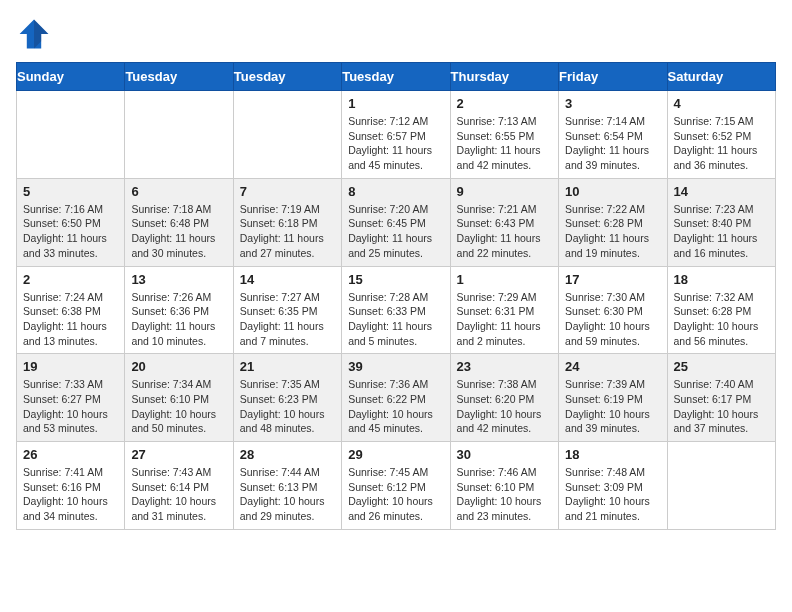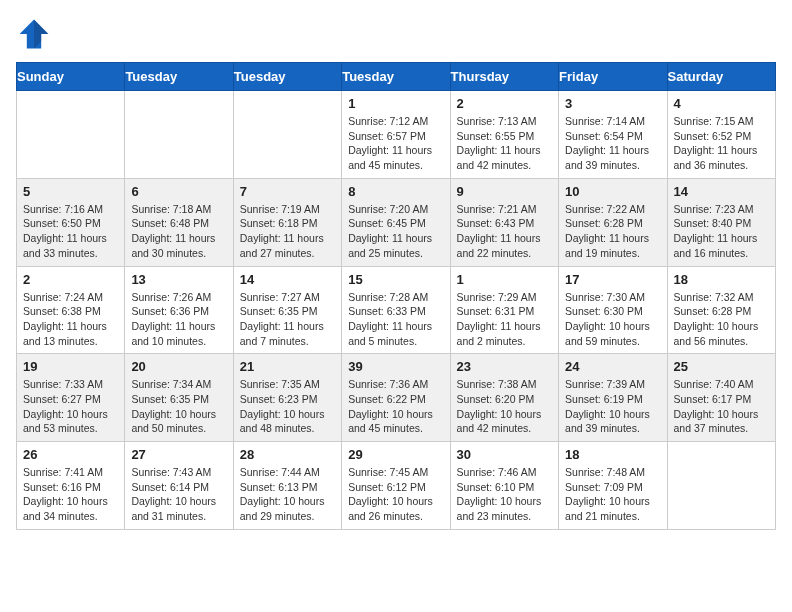--- a/index.html
+++ b/index.html
@@ -242,21 +242,21 @@
       <tr>
         <td>
           <span class="day-num">19</span>
           <div class="day-info">Sunrise: 7:33 AM
 Sunset: 6:27 PM
 Daylight: 10 hours and 53 minutes.</div>
         </td>
         <td>
           <span class="day-num">20</span>
           <div class="day-info">Sunrise: 7:34 AM
-Sunset: 6:35 PM
+Sunset: 6:10 PM
 Daylight: 10 hours and 50 minutes.</div>
         </td>
         <td>
           <span class="day-num">21</span>
           <div class="day-info">Sunrise: 7:35 AM
 Sunset: 6:23 PM
 Daylight: 10 hours and 48 minutes.</div>
         </td>
         <td>
           <span class="day-num">39</span>
@@ -310,19 +310,19 @@
         </td>
         <td>
           <span class="day-num">30</span>
           <div class="day-info">Sunrise: 7:46 AM
 Sunset: 6:10 PM
 Daylight: 10 hours and 23 minutes.</div>
         </td>
         <td>
           <span class="day-num">18</span>
           <div class="day-info">Sunrise: 7:48 AM
-Sunset: 7:09 PM
+Sunset: 3:09 PM
 Daylight: 10 hours and 21 minutes.</div>
         </td>
         <td class="empty-cell"></td>
       </tr>
     </tbody>
 </table>
 
 </body></html>

